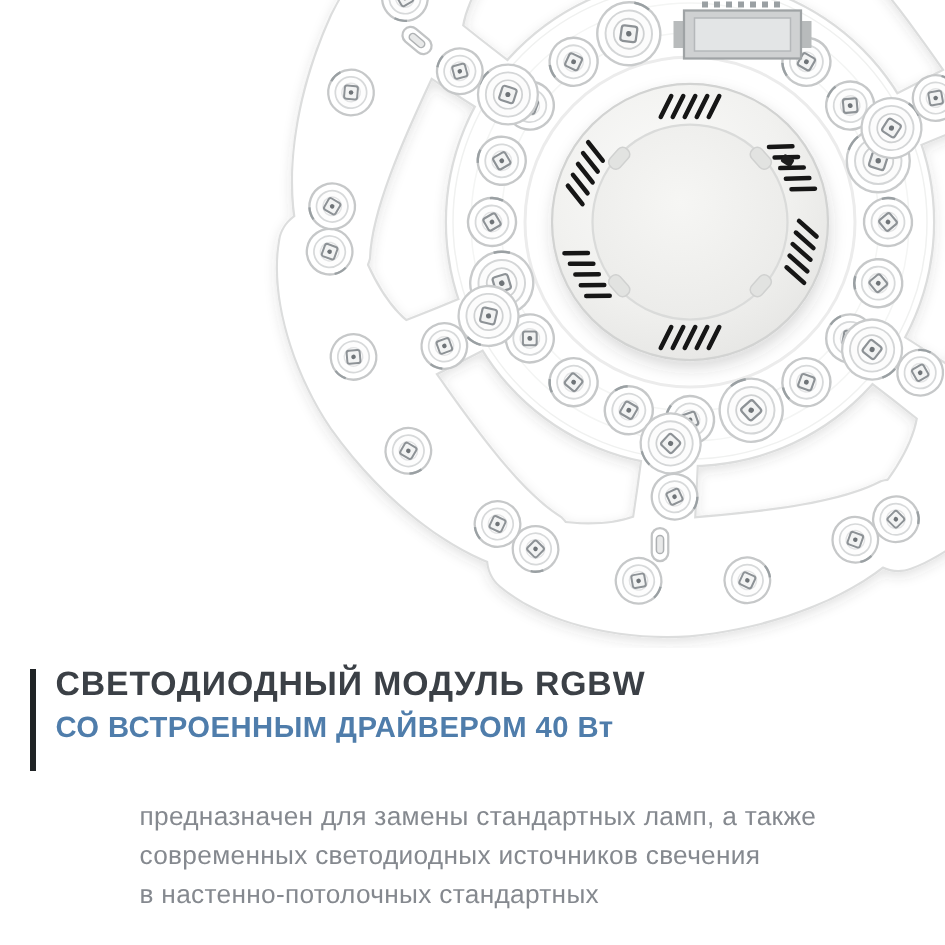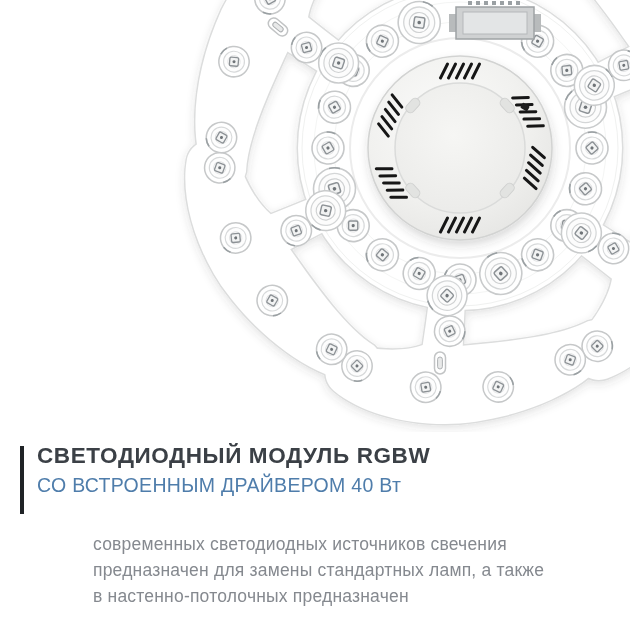--- a/index.html
+++ b/index.html
@@ -4,21 +4,21 @@
 <style>
   html,body{margin:0;padding:0;background:#ffffff;}
   body{width:630px;height:630px;overflow:hidden;position:relative;
        font-family:"Liberation Sans", sans-serif;}
   .photo-area{position:absolute;left:0;top:0;width:630px;height:432px;overflow:hidden;}
   .photo-area svg{display:block;}
   .caption{position:absolute;left:0;top:432px;width:577px;height:198px;}
   .accent-bar{position:absolute;left:20px;top:14px;width:4px;height:68px;background:#1f2326;}
   .title{position:absolute;left:37px;top:11px;font-size:22.5px;font-weight:bold;
          color:#3b4046;letter-spacing:0.6px;white-space:nowrap;}
-  .subtitle{position:absolute;left:37px;top:41px;font-size:19.5px;font-weight:normal;
+  .subtitle{position:absolute;left:37px;top:41px;font-size:19.5px;font-weight:bold;
             color:#4f7dab;letter-spacing:0.3px;line-height:24.5px;white-space:nowrap;}
   .description{position:absolute;left:93px;top:99px;font-size:17.5px;font-weight:normal;
                color:#85898f;letter-spacing:0.2px;line-height:26px;white-space:nowrap;}
 </style>
 </head>
 <body>
 
 <div class="photo-area">
   <svg width="630" height="432" viewBox="0 0 630 432" xmlns="http://www.w3.org/2000/svg">
     <defs>
@@ -214,17 +214,17 @@
   </svg>
 </div>
 
 <div class="caption">
   <div class="accent-bar"></div>
   <div class="title">СВЕТОДИОДНЫЙ МОДУЛЬ RGBW</div>
   <div class="subtitle">
     <div>СО ВСТРОЕННЫМ ДРАЙВЕРОМ 40 Вт</div>
   </div>
   <div class="description">
+    <div>предназначен для замены стандартных ламп, а также</div>
     <div>современных светодиодных источников свечения</div>
-    <div>предназначен для замены стандартных ламп, а также</div>
-    <div>в настенно-потолочных предназначен</div>
+    <div>в настенно-потолочных стандартных</div>
   </div>
 </div>
 
 </body></html>

